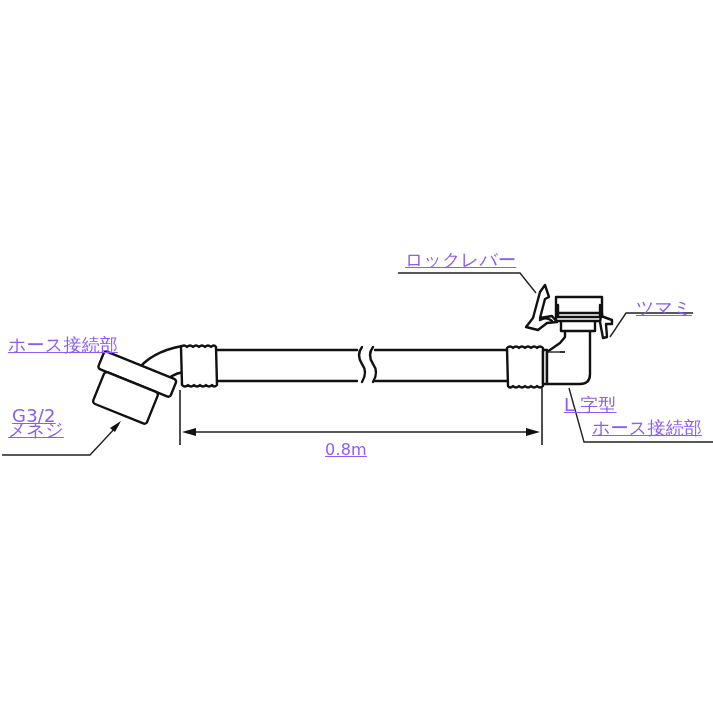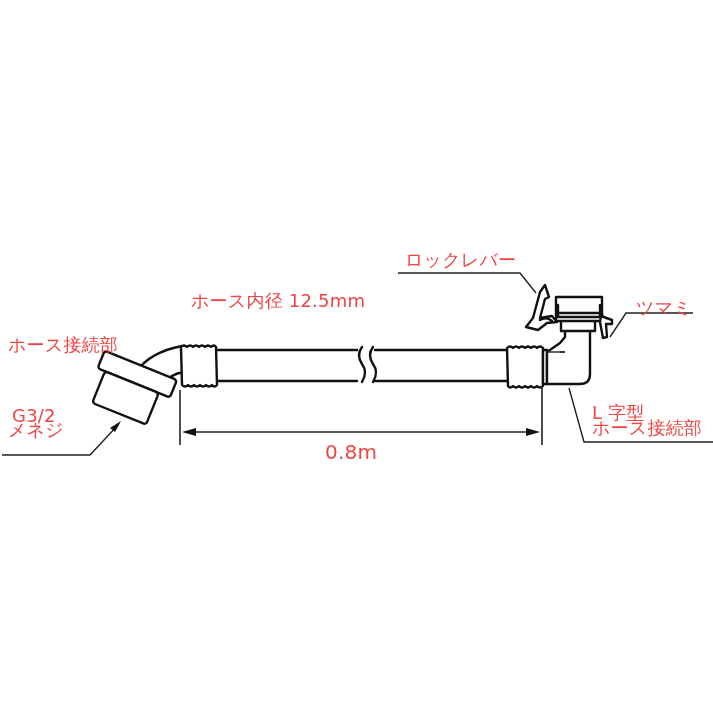--- a/index.html
+++ b/index.html
@@ -18,25 +18,26 @@
     .diagram {
       position: absolute;
       left: 0;
       top: 0;
       width: 713px;
       height: 713px;
     }
     .lbl {
       position: absolute;
       white-space: nowrap;
-      color: #ef4444;
+      color: #8b5cf6;
       letter-spacing: 0.2px;
+      text-decoration: underline;
     }
     .lbl-md { font-size: 18px; }
-    .lbl-lg { font-size: 20px; }
+    .lbl-lg { font-size: 16px; }
     svg .stroke { stroke: #111; fill: none; stroke-width: 2.4; stroke-linejoin: round; stroke-linecap: round; }
     svg .fillw { stroke: #111; fill: #fff; stroke-width: 2.4; stroke-linejoin: round; stroke-linecap: round; }
     svg .thin { stroke: #222; fill: none; stroke-width: 1.4; }
     svg .dim { stroke: #222; fill: none; stroke-width: 1.6; }
     svg .arrowhead { fill: #111; stroke: none; }
   </style>
 </head>
 <body>
 
 <div class="diagram">
@@ -118,22 +119,21 @@
       <polygon class="arrowhead" points="182,432 196,428 196,436"></polygon>
       <polygon class="arrowhead" points="540,432 526,428 526,436"></polygon>
     </g>
   </svg>
 
   
   <div class="lbl lbl-md" style="left:8px; top:333px;">ホース接続部</div>
   <div class="lbl lbl-md" style="left:12px; top:405px;">G3/2</div>
   <div class="lbl lbl-md" style="left:8px; top:418px;">メネジ</div>
 
-  <div class="lbl lbl-md" style="left:191px; top:289px;">ホース内径 12.5mm</div>
 
   <div class="lbl lbl-md" style="left:405px; top:248px;">ロックレバー</div>
   <div class="lbl lbl-md" style="left:636px; top:296px;">ツマミ</div>
 
-  <div class="lbl lbl-md" style="left:592px; top:393px;margin-top:8px;">L 字型</div>
+  <div class="lbl lbl-md" style="left:564px; top:393px;">L 字型</div>
   <div class="lbl lbl-md" style="left:592px; top:416px;">ホース接続部</div>
 
   <div class="lbl lbl-lg" style="left:325px; top:440px;">0.8m</div>
 </div>
 
 </body></html>

